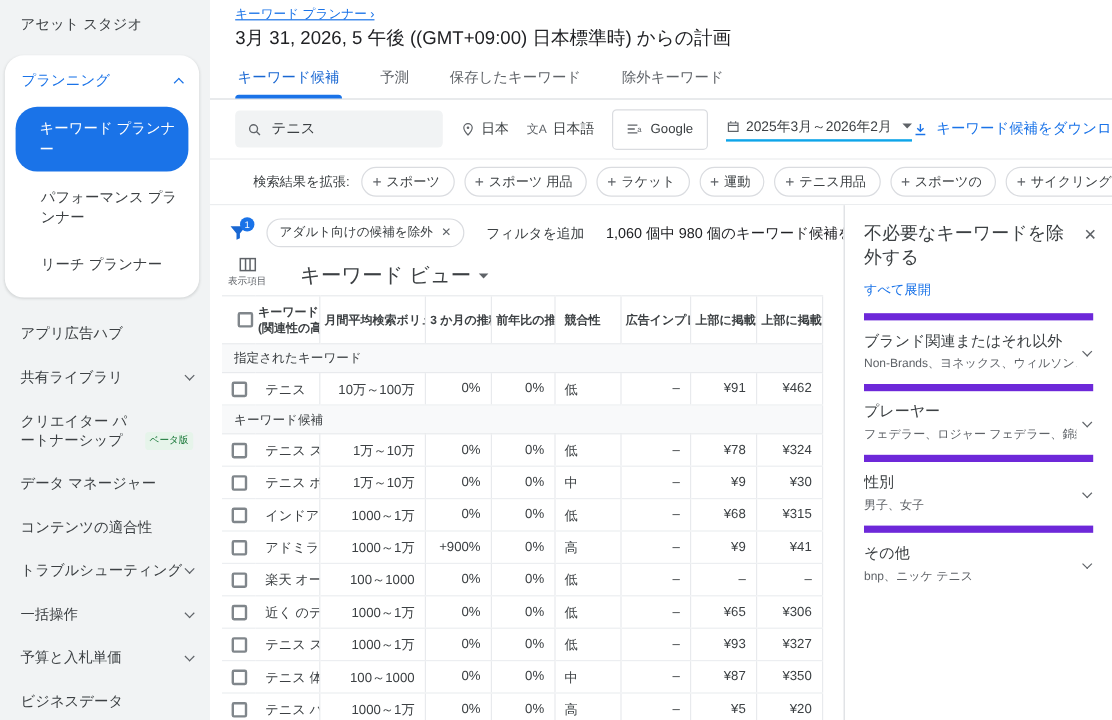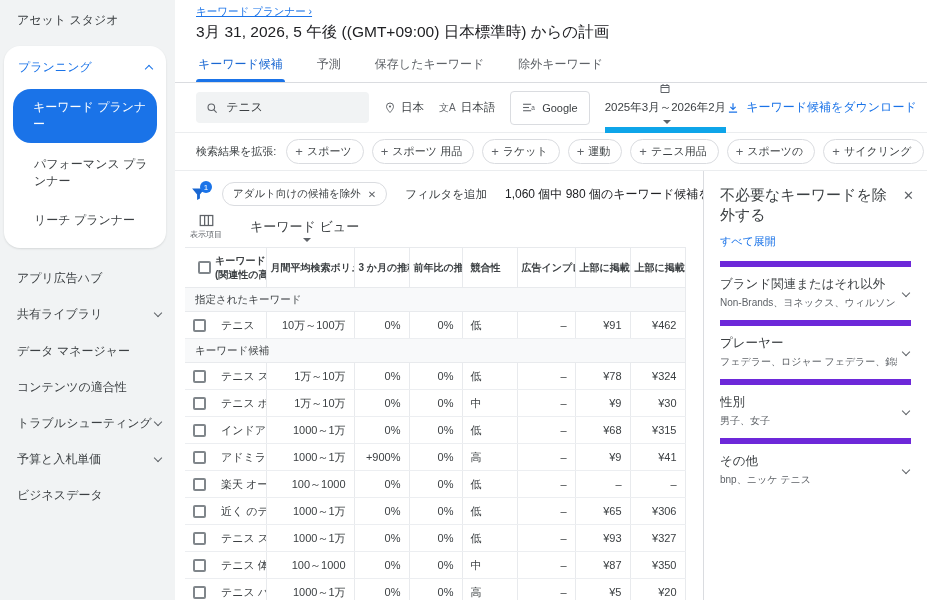--- a/index.html
+++ b/index.html
@@ -31,41 +31,41 @@
   .tab { font-size: 12px; color: #5f6368; padding: 5px 2px 9px; cursor: pointer; position: relative; white-space: nowrap; }
   .tab.selected { color: #1967d2; }
   .tab.selected::after { content: ""; position: absolute; left: 0; right: 0; bottom: 0; height: 3px; background: #1a73e8; border-radius: 3px 3px 0 0; }
   
   .toolbar { display: flex; align-items: center; height: 50px; border-bottom: 1px solid #ebedef; padding-left: 21px; }
   .searchbox { display: flex; align-items: center; background: #f1f3f4; border-radius: 4px; height: 31px; width: 173px; padding: 0 10px; gap: 8px; flex: none; }
   .searchbox input { border: none; background: transparent; font-size: 12px; width: 100%; outline: none; font-family: inherit; color: #3c4043; }
   .tb-item { display: flex; align-items: center; font-size: 11.5px; color: #3c4043; margin-left: 15px; gap: 5px; white-space: nowrap; cursor: pointer; }
   .lang-glyph { font-size: 10px; color: #5f6368; }
   .google-btn { border: 1px solid #dadce0; border-radius: 4px; height: 34px; display: flex; align-items: center; padding: 0 11px; margin-left: 15px; font-size: 11px; gap: 6px; color: #3c4043; cursor: pointer; white-space: nowrap; }
-  .date-item { border-bottom: 6px solid #0ea5e9; padding-bottom: 3px; flex-direction: column; }
+  .date-item { border-bottom: 2px solid #0ea5e9; padding-bottom: 3px; }
   .caret-down { width: 0; height: 0; border-left: 4px solid transparent; border-right: 4px solid transparent; border-top: 4.5px solid #5f6368; margin-left: 4px; }
   .download { margin-left: auto; margin-right: 20px; color: #1a73e8; font-size: 12px; display: flex; gap: 6px; align-items: center; cursor: pointer; white-space: nowrap; }
   
-  .chipsrow { display: flex; align-items: center; height: 38px; border-bottom: 1px solid #ebedef; padding-left: 21px; gap: 8px; overflow: hidden; }
+  .chipsrow { display: flex; align-items: center; height: 38px; border-bottom: 1px solid #ebedef; padding-left: 36px; gap: 8px; overflow: hidden; }
   .chipsrow .rowlabel { font-size: 11px; color: #3c4043; margin-right: 2px; white-space: nowrap; }
   .chip { display: flex; align-items: center; border: 1px solid #dadce0; border-radius: 14px; height: 25px; padding: 0 11px 0 8px; font-size: 11px; color: #3c4043; gap: 4px; background: #fff; cursor: pointer; white-space: nowrap; flex: none; }
   .chip .plus { color: #5f6368; font-size: 13px; line-height: 1; }
   
   .content { flex: 1; display: flex; min-height: 0; }
   .left { flex: 1; min-width: 0; display: flex; flex-direction: column; overflow: hidden; }
   .filterrow { display: flex; align-items: center; padding: 11px 0 5px 15px; gap: 12px; }
   .funnel-wrap { position: relative; width: 20px; height: 18px; flex: none; cursor: pointer; }
   .funnel-badge { position: absolute; top: -4px; right: -2px; width: 12px; height: 12px; border-radius: 50%; background: #1a73e8; color: #fff; font-size: 8px; display: flex; align-items: center; justify-content: center; }
   .afilter-chip { display: flex; align-items: center; border: 1px solid #dadce0; border-radius: 13px; height: 24px; padding: 0 10px; font-size: 10.5px; gap: 7px; cursor: pointer; white-space: nowrap; }
   .afilter-chip .x { color: #5f6368; font-size: 10px; }
   .addfilter { font-size: 11.5px; color: #3c4043; margin-left: 6px; cursor: pointer; white-space: nowrap; }
   .summary { font-size: 12px; color: #202124; margin-left: 6px; white-space: nowrap; overflow: hidden; }
   .viewrow { display: flex; align-items: flex-start; padding: 3px 0 5px 15px; gap: 28px; }
   .colbtn { display: flex; flex-direction: column; align-items: center; font-size: 8px; color: #5f6368; gap: 2px; cursor: pointer; }
-  .viewsel { font-size: 13px; color: #3c4043; margin-top: 4px; display: flex; align-items: center; gap: 2px; cursor: pointer; flex-direction: column; }
+  .viewsel { font-size: 17px; color: #3c4043; margin-top: 4px; display: flex; align-items: center; gap: 2px; cursor: pointer; }
   
   table { border-collapse: collapse; table-layout: fixed; width: 500px; margin-left: 10px; font-size: 11px; border-right: 1px solid #e8eaed; }
   th, td { overflow: hidden; white-space: nowrap; }
   thead th { height: 40px; font-size: 10px; font-weight: bold; color: #3c4043; border-top: 1px solid #e8eaed; border-bottom: 1px solid #e8eaed; text-align: center; padding: 0 4px; }
   thead th.kw-h { text-align: left; padding-left: 2px; margin-left: 28px; }
   .bl { border-left: 1px solid #e8eaed; }
   tr.section td { background: #f8f9fa; font-size: 10.5px; color: #3c4043; height: 24px; padding-left: 10px; border-bottom: 1px solid #e8eaed; }
   tr.data td { height: 27px; border-bottom: 1px solid #eceef1; padding: 0 8px; }
   td.cb-cell, th.cb-cell { padding: 0 0 0 10px; }
   td.kw { padding-left: 2px; }
@@ -107,28 +107,36 @@
     </div>
   </div>
   <div id="sidebar-bottom">
       <div class="side-item">
         <span class="side-label">アプリ広告ハブ</span>
       </div>
       <div class="side-item">
         <span class="side-label">共有ライブラリ</span>
         <span class="chev"></span>
       </div>
+      <div class="side-item two-line">
+        <span class="side-label">クリエイター パートナーシップ</span>
+        <span class="beta-badge">ベータ版</span>
+      </div>
       <div class="side-item">
         <span class="side-label">データ マネージャー</span>
       </div>
       <div class="side-item">
         <span class="side-label">コンテンツの適合性</span>
       </div>
       <div class="side-item">
         <span class="side-label">トラブルシューティング</span>
+        <span class="chev"></span>
+      </div>
+      <div class="side-item">
+        <span class="side-label">一括操作</span>
         <span class="chev"></span>
       </div>
       <div class="side-item">
         <span class="side-label">予算と入札単価</span>
         <span class="chev"></span>
       </div>
       <div class="side-item">
         <span class="side-label">ビジネスデータ</span>
       </div>
     </div>

